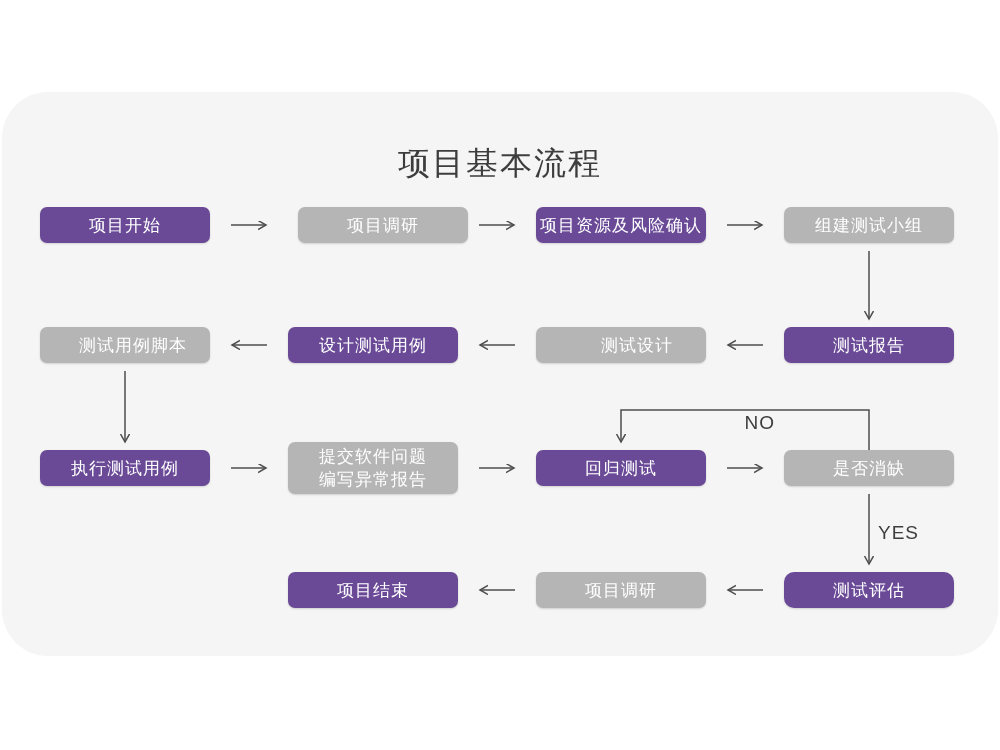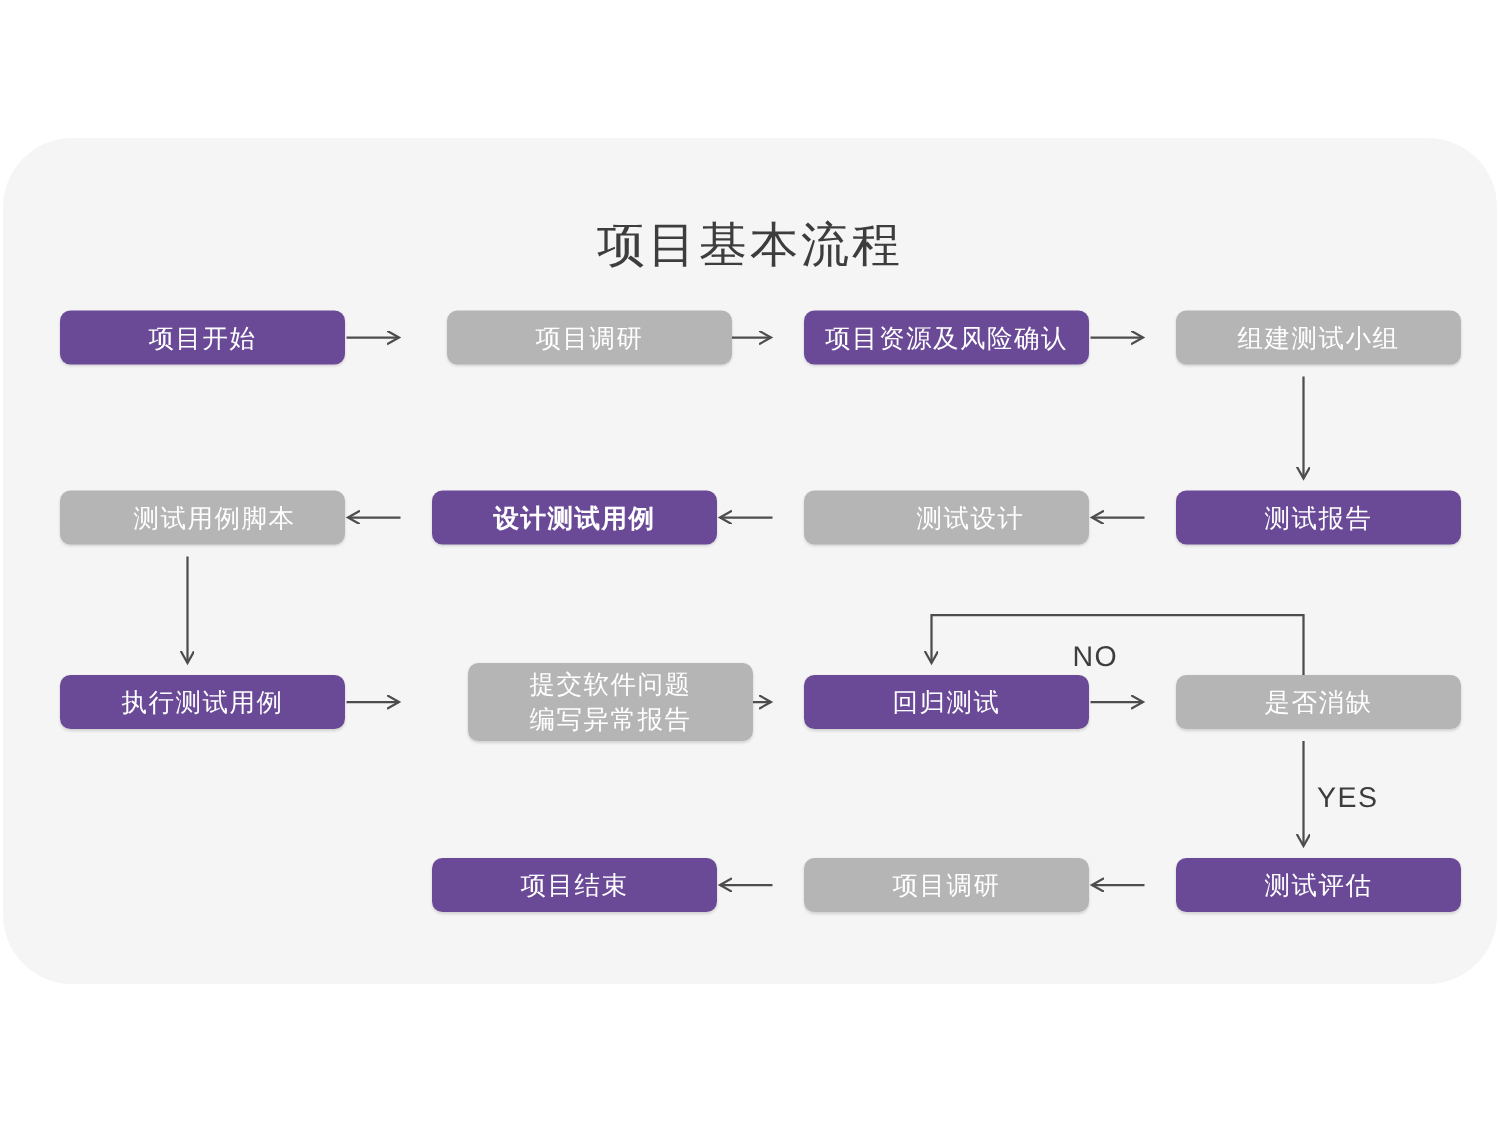--- a/index.html
+++ b/index.html
@@ -24,38 +24,38 @@
     border-radius:46px;
   }
   .title{
     position:absolute;left:0;top:142px;width:1000px;
     text-align:center;
     font-size:32px;letter-spacing:2px;
     color:var(--titlecol);
     font-weight:500;
   }
   .node{
-    position:absolute;width:190px;height:36px;
+    position:absolute;width:170px;height:36px;
     border-radius:7px;
     display:flex;align-items:center;justify-content:center;
     color:var(--boxtext);
     font-size:17px;letter-spacing:1px;
     box-shadow:0 1px 2px rgba(0,0,0,0.15);
     text-align:center;
   }
   .purple{background:var(--purple);}
   .gray{background:var(--gray);}
   .two-line{height:52px;white-space:pre-line;line-height:23px;}
   svg.edges{position:absolute;left:0;top:0;width:1000px;height:750px;pointer-events:none;}
   svg.edges line, svg.edges path{stroke:var(--arrow);stroke-width:1.5;fill:none;}
   .edge-label{
     position:absolute;
     font-size:19px;color:var(--titlecol);letter-spacing:1px;
   }
-  .label-no{left:715px;top:428px;width:60px;text-align:left;}
+  .label-no{left:715px;top:412px;width:60px;text-align:right;}
   .label-yes{left:878px;top:522px;}
 </style>
 </head>
 <body>
 
 <div class="stage">
 
   <div class="card"></div>
 
   <div class="title">项目基本流程</div>
@@ -90,30 +90,30 @@
     <line x1="763" y1="590" x2="728" y2="590" marker-end="url(#head)"></line>
     <line x1="515" y1="590" x2="480" y2="590" marker-end="url(#head)"></line>
   </svg>
 
   <div class="node purple" style="left:40px;top:207px;">项目开始</div>
   <div class="node gray" style="left:288px;top:207px;margin-left:10px;">项目调研</div>
   <div class="node purple" style="left:536px;top:207px;">项目资源及风险确认</div>
   <div class="node gray" style="left:784px;top:207px;">组建测试小组</div>
 
   <div class="node gray" style="left:40px;top:327px;padding-left:16px;">测试用例脚本</div>
-  <div class="node purple" style="left:288px;top:327px;font-weight:bold;">设计测试用例</div>
+  <div class="node purple" style="left:288px;top:327px;">设计测试用例</div>
   <div class="node gray" style="left:536px;top:327px;padding-left:32px;">测试设计</div>
   <div class="node purple" style="left:784px;top:327px;">测试报告</div>
 
   <div class="node purple" style="left:40px;top:450px;">执行测试用例</div>
-  <div class="node gray two-line" style="left:288px;top:442px;margin-left:24px;">提交软件问题
+  <div class="node gray two-line" style="left:288px;top:442px;">提交软件问题
 编写异常报告</div>
   <div class="node purple" style="left:536px;top:450px;">回归测试</div>
   <div class="node gray" style="left:784px;top:450px;">是否消缺</div>
 
   <div class="node purple" style="left:288px;top:572px;">项目结束</div>
   <div class="node gray" style="left:536px;top:572px;">项目调研</div>
-  <div class="node purple" style="left:784px;top:572px;">测试评估</div>
+  <div class="node purple" style="left:784px;top:572px;border-radius:10px;">测试评估</div>
 
   <div class="edge-label label-no">NO</div>
   <div class="edge-label label-yes">YES</div>
 
 </div>
 
 </body></html>

